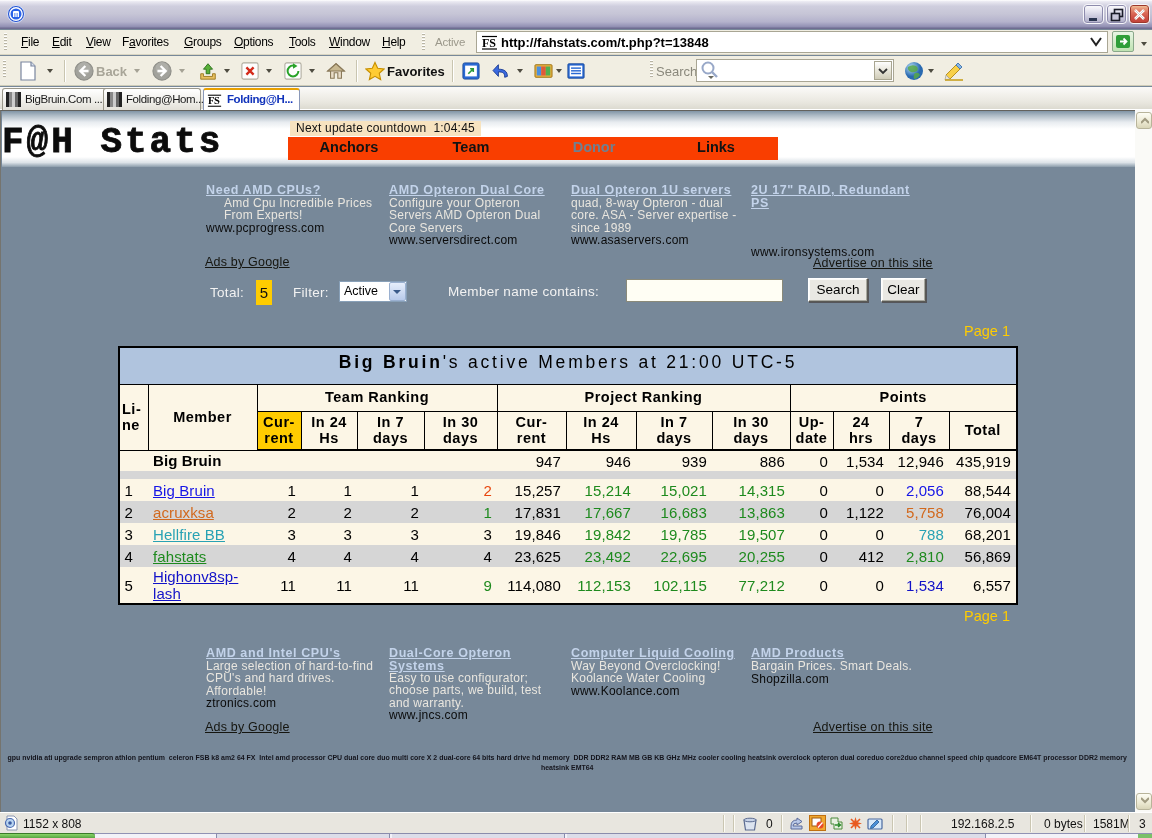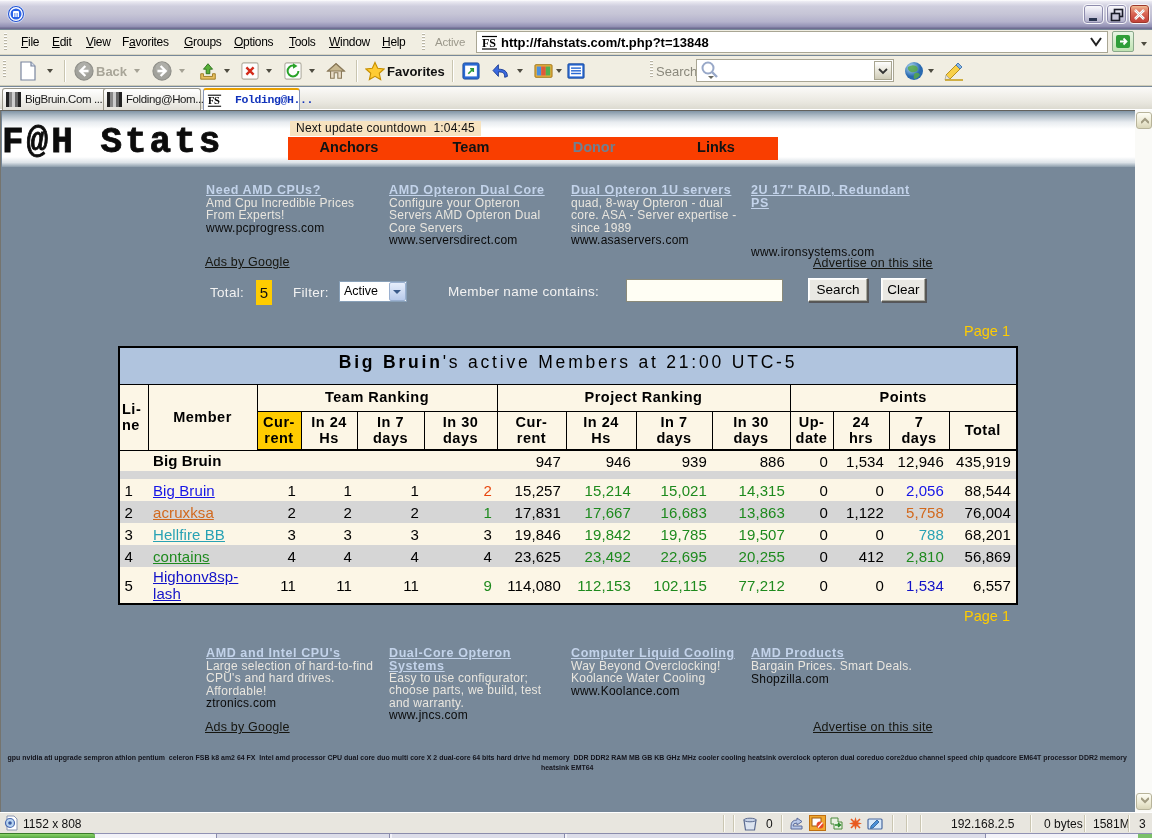--- a/index.html
+++ b/index.html
@@ -38,21 +38,21 @@
   .dd.gray { border-top-color:#a5a295; }
   .tbtxt { position:absolute; top:8px; font-size:13px; font-weight:bold; color:#3a3a33; }
   .tbtxt.gray { color:#a8a598; font-weight:bold; }
 
   
   #tabbar { position:absolute; left:0; top:87px; width:1152px; height:23px; background:linear-gradient(#fbfaf8,#e9e7df 70%,#dcdad0); border-bottom:1px solid #fff; }
   .tab { position:absolute; top:1px; height:22px; background:linear-gradient(#ffffff,#efeee9 60%,#e2e0d8); border:1px solid #9a978a; border-bottom:none; border-radius:3px 3px 0 0; font-size:11.5px; letter-spacing:-0.4px; color:#1a1a1a; }
   .tab .ticon { position:absolute; left:3px; top:3px; width:15px; height:15px; }
   .tab .ttxt { position:absolute; left:22px; top:4px; white-space:nowrap; overflow:hidden; }
   #tab3 { background:#fff; border-color:#8a98b8; border-top:2px solid #e8a000; }
-  #tab3 .ttxt { font-weight:bold; color:#1133bb; left:31px; top:3px;font-family:Liberation Mono, monospace; }
+  #tab3 .ttxt { font-weight:bold; color:#1133bb; left:23px; top:3px; }
 
   
   #content { position:absolute; left:0; top:110px; width:1135px; height:702px; background:#778899; border-top:1px solid #63625e; border-left:1px solid #75746e; overflow:hidden; }
   
   #sbar { position:absolute; left:1135px; top:110px; width:17px; height:702px; background:#fafaf7; }
   .sbtn { position:absolute; left:1136px; width:16px; height:17px; background:linear-gradient(#fdfdf4,#ece9d2 60%,#d9d5b8); border:1px solid #b8b49a; border-radius:3px; }
   .chev { position:absolute; left:4px; width:8px; height:8px; }
   .chev path { stroke:#a09a80; }
 
   
@@ -301,21 +301,21 @@
     <div id="countdown">Next update countdown&nbsp; 1:04:45</div>
     <div id="navbar">
       <div class="navitem" style="left:0">Anchors</div>
       <div class="navitem" style="left:122px">Team</div>
       <div class="navitem" style="left:245px;color:#708090">Donor</div>
       <div class="navitem" style="left:367px">Links</div>
     </div>
   </div>
 
   <div class="adtitle" style="left:205px;top:73px">Need AMD CPUs?</div>
-  <div class="adbody" style="left:205px;top:86px;width:160px">Amd Cpu Incredible Prices From Experts!</div>
+  <div class="adbody" style="left:223px;top:86px;width:160px">Amd Cpu Incredible Prices From Experts!</div>
   <div class="adurl" style="left:205px;top:111px">www.pcprogress.com</div>
 
   <div class="adtitle" style="left:388px;top:73px">AMD Opteron Dual Core</div>
   <div class="adbody" style="left:388px;top:86px;width:152px">Configure your Opteron Servers AMD Opteron Dual Core Servers</div>
   <div class="adurl" style="left:388px;top:123px">www.serversdirect.com</div>
 
   <div class="adtitle" style="left:570px;top:73px">Dual Opteron 1U servers</div>
   <div class="adbody" style="left:570px;top:86px;width:167px">quad, 8-way Opteron - dual core. ASA - Server expertise - since 1989</div>
   <div class="adurl" style="left:570px;top:123px">www.asaservers.com</div>
 
@@ -445,21 +445,21 @@
           <td class="num gn">19,842</td>
           <td class="num gn">19,785</td>
           <td class="num gn">19,507</td>
       <td class="num">0</td>
           <td class="num">0</td>
           <td class="num te">788</td>
           <td class="num">68,201</td>
     </tr>
     <tr class="grow" style="height:22px">
       <td class="li">4</td>
-          <td class="mem"><a class="mlink grl">contains</a></td>
+          <td class="mem"><a class="mlink grl">fahstats</a></td>
       <td class="num">4</td>
           <td class="num">4</td>
           <td class="num">4</td>
           <td class="num">4</td>
       <td class="num">23,625</td>
           <td class="num gn">23,492</td>
           <td class="num gn">22,695</td>
           <td class="num gn">20,255</td>
       <td class="num">0</td>
           <td class="num">412</td>

